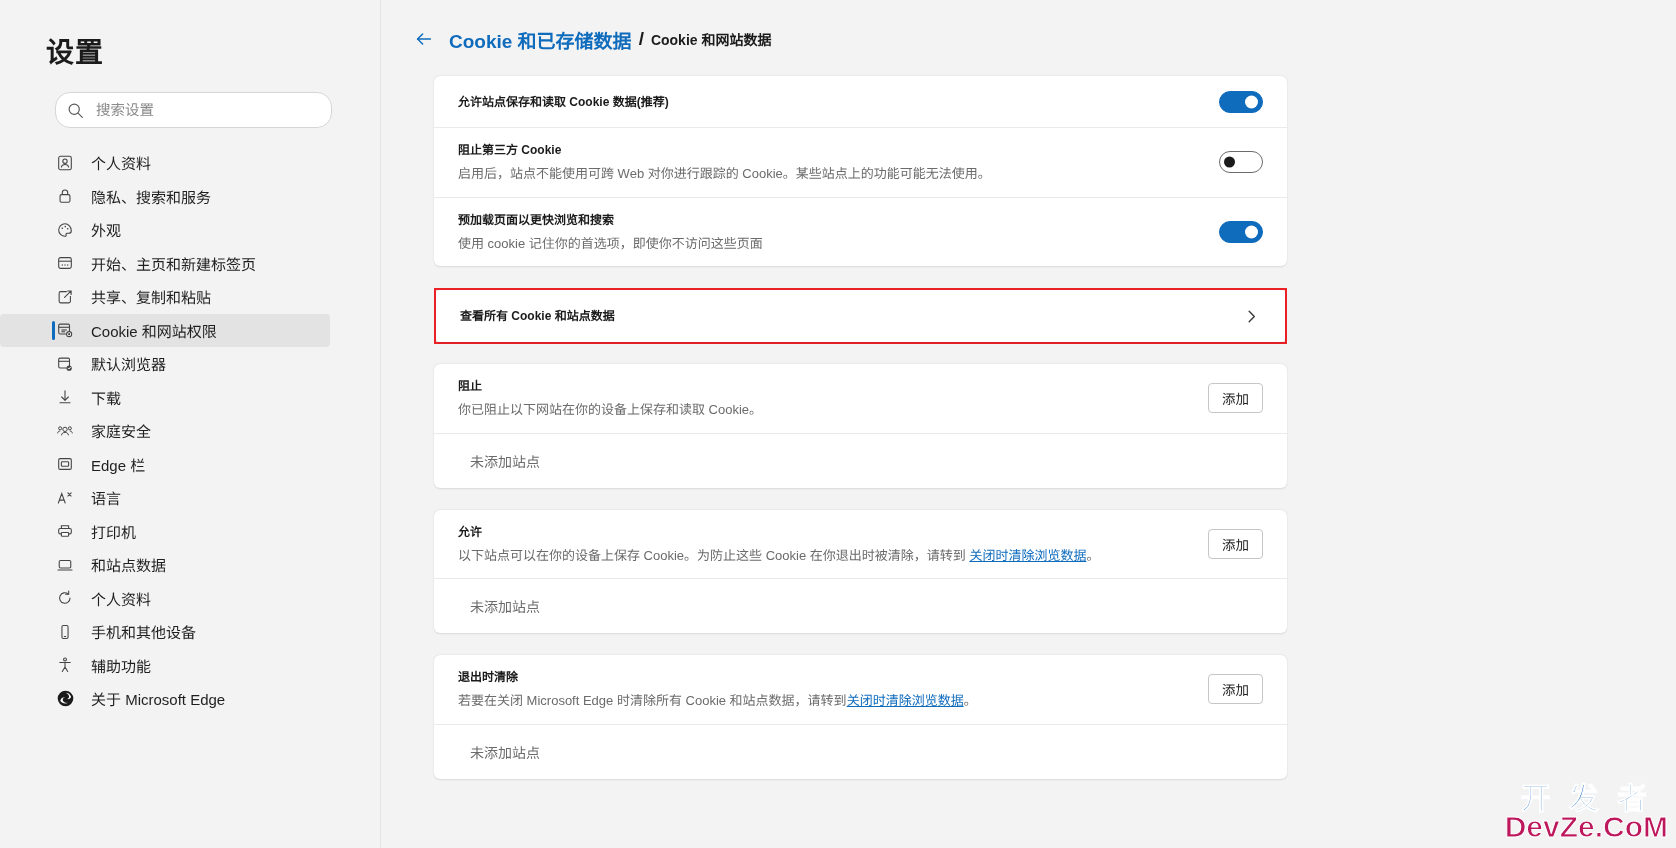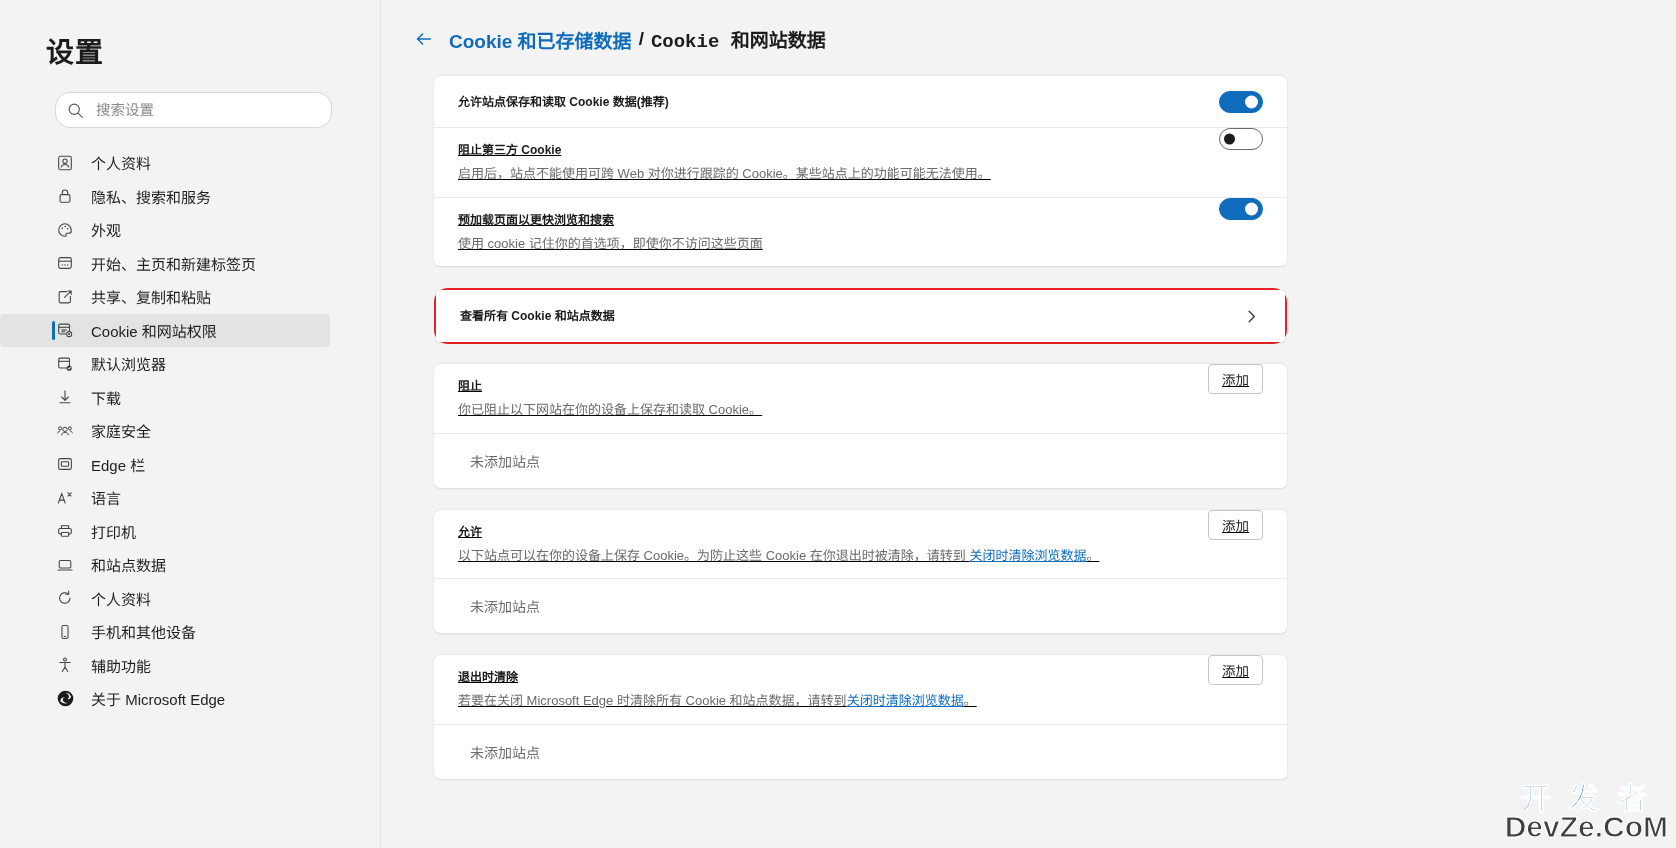--- a/index.html
+++ b/index.html
@@ -134,24 +134,23 @@
     color: #0f6cbd;
     cursor: pointer;
   }
   .bc-sep {
     font-size: 19px;
     font-weight: bold;
     color: #1b1b1b;
     margin: 0 7px;
   }
   .bc-current {
-    font-size: 19px;
+    font-size: 14px;
     font-weight: bold;
     color: #1b1b1b;
-    font-family: Liberation Mono, monospace;
   }
 
   .cards {
     padding: 16px 20px 0 53px;
     width: 926px;
   }
 
   .card {
     background: #ffffff;
     border-radius: 6px;
@@ -162,21 +161,21 @@
 
   .row {
     display: flex;
     align-items: center;
     justify-content: space-between;
     padding: 0 24px;
     min-height: 52px;
     border-bottom: 1px solid #eaeaea;
   }
   .row:last-child { border-bottom: none; }
-  .row.tall { min-height: 68px; align-items: flex-start; text-decoration: underline; }
+  .row.tall { min-height: 68px; align-items: center; }
 
   .row-text { padding: 13px 0; }
   .row-title {
     font-size: 12px;
     font-weight: bold;
     color: #1b1b1b;
     line-height: 1.5;
   }
   .row-sub {
     font-size: 13px;
@@ -209,21 +208,21 @@
   }
   .toggle.off .knob {
     left: 4px;
     width: 11px; height: 11px;
     background: #1b1b1b;
   }
 
   
   .highlight-box {
     border: 2px solid #ec2227;
-    border-radius: 14px;
+    border-radius: 0;
     margin: 0 0 20px 0;
     padding: 0;
     background: transparent;
   }
   .highlight-box .card { margin-bottom: 0; border-radius: 4px; }
 
   .chevron {
     width: 20px; height: 20px;
     display: flex; align-items: center; justify-content: center;
     color: #3b3b3b;
@@ -267,21 +266,21 @@
     font-size: 30px;
     font-weight: bold;
     color: #1867c0;
     letter-spacing: 5px;
     -webkit-text-stroke: 1px #ffffff;
     text-shadow: 0 0 1px #ffffff;
   }
   .wm-en {
     font-size: 30px;
     font-weight: bold;
-    color: #404040;
+    color: #be185d;
     letter-spacing: 0px;
     margin-top: -2px;
     -webkit-text-stroke: 1px #ffffff;
   }
 </style>
 </head>
 <body>
 
 <div class="app">
 

